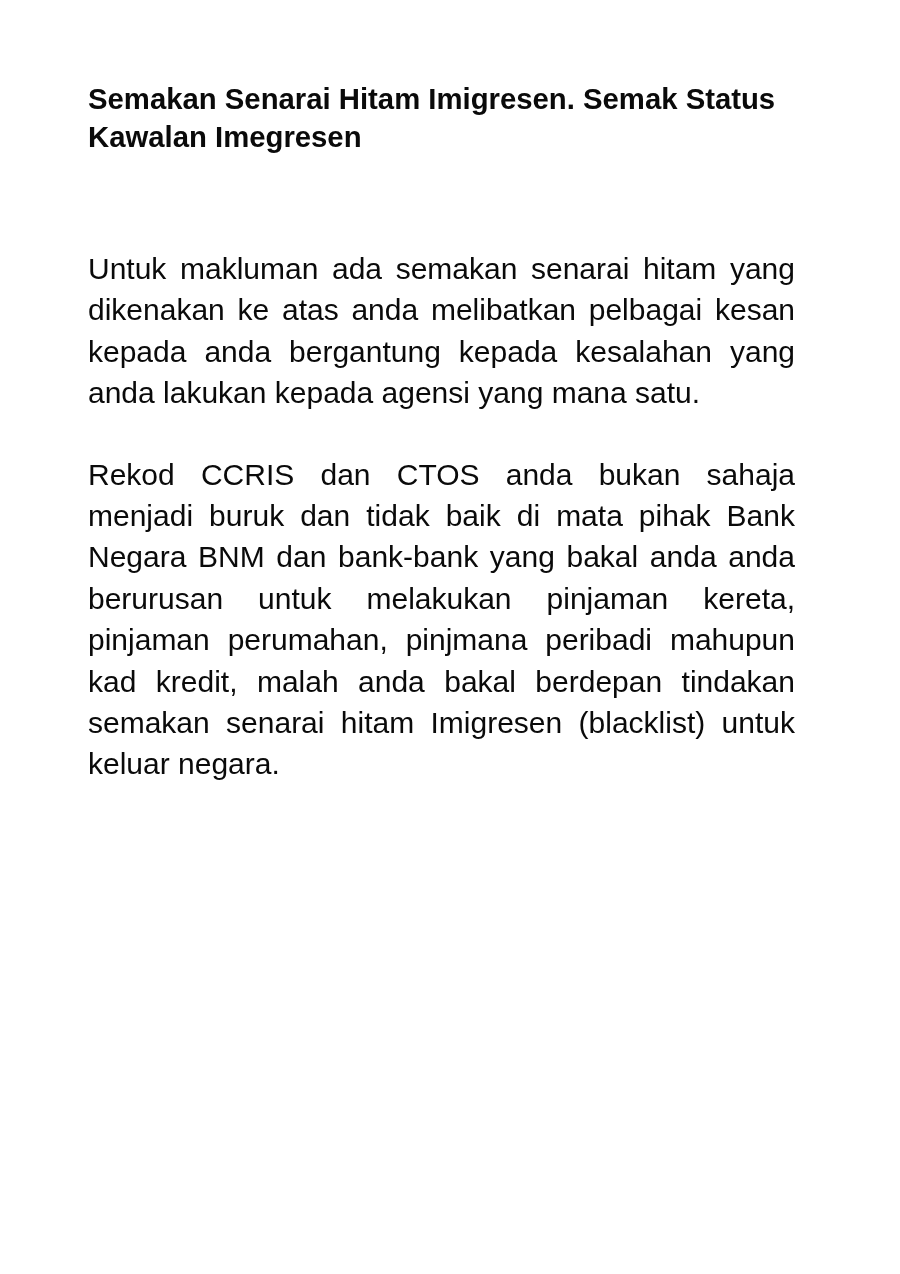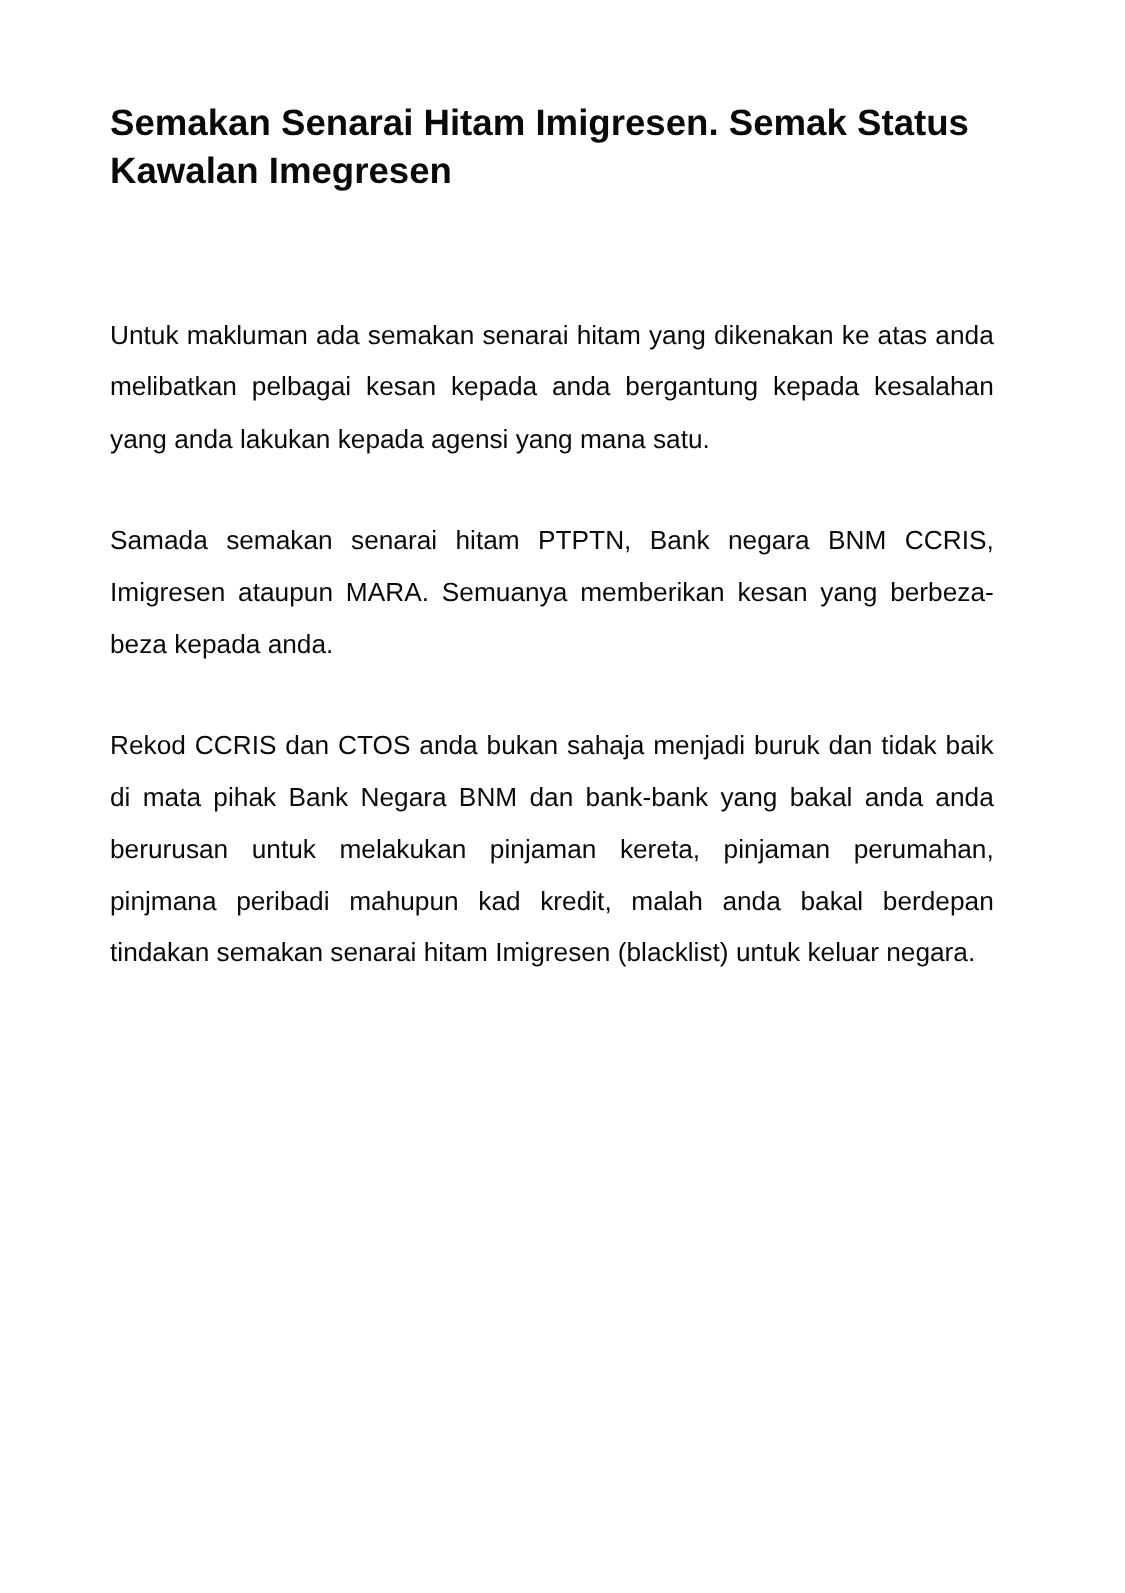--- a/index.html
+++ b/index.html
@@ -26,32 +26,31 @@
     padding-top: 80px;
     margin-bottom: 92px;
     font-size: 29.3px;
     line-height: 38px;
     font-weight: bold;
     color: #0a0a0a;
     text-align: left;
   }
   .article-paragraph {
     margin: 0 0 40px 0;
-    font-size: 21px;
+    font-size: 30px;
     line-height: 41.4px;
     text-align: justify;
     color: #0a0a0a;
     word-spacing: normal;
   }
 </style>
 </head>
 <body>
 
 <div class="page">
   <h1 class="article-title">Semakan Senarai Hitam Imigresen. Semak Status Kawalan Imegresen</h1>
 
   <p class="article-paragraph">Untuk makluman ada semakan senarai hitam yang dikenakan ke atas anda melibatkan pelbagai kesan kepada anda bergantung kepada kesalahan yang anda lakukan kepada agensi yang mana satu.</p>
 
-  <p class="article-paragraph">Samada semakan senarai hitam PTPTN, Bank negara BNM CCRIS, Imigresen ataupun MARA. Semuanya memberikan kesan yang berbeza-beza kepada anda.</p>
 
 
   <p class="article-paragraph">Rekod CCRIS dan CTOS anda bukan sahaja menjadi buruk dan tidak baik di mata pihak Bank Negara BNM dan bank-bank yang bakal anda anda berurusan untuk melakukan pinjaman kereta, pinjaman perumahan, pinjmana peribadi mahupun kad kredit, malah anda bakal berdepan tindakan semakan senarai hitam Imigresen (blacklist) untuk keluar negara.</p>
 </div>
 
 </body></html>

